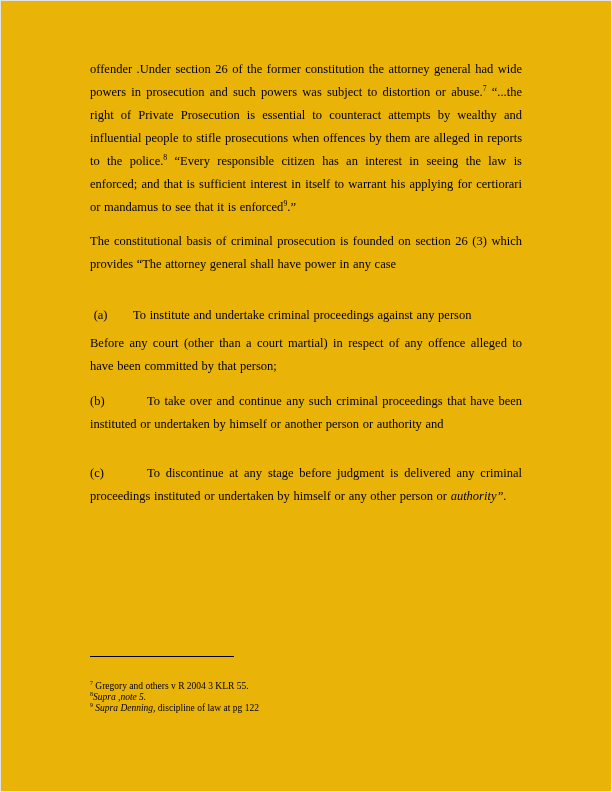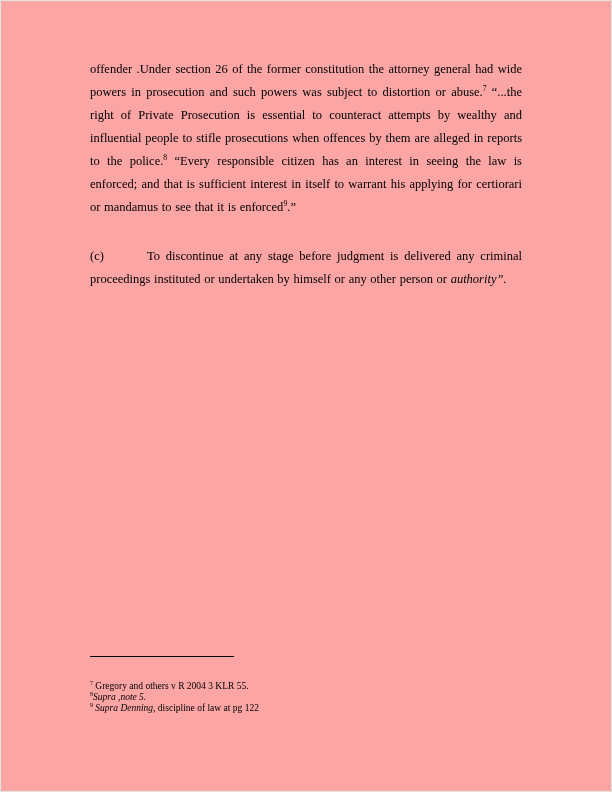--- a/index.html
+++ b/index.html
@@ -2,21 +2,21 @@
 <html><head>
 <meta charset="utf-8">
 <style>
   * { box-sizing: border-box; }
   html, body { margin: 0; padding: 0; background: #ffffff; }
 
   .page {
     width: 612px;
     height: 792px;
     position: relative;
-    background: #fca5a5;
+    background: #eab308;
     color: #000000;
     font-family: "Liberation Serif", "DejaVu Serif", serif;
     overflow: hidden;
     outline: 1px solid #e3e3e3;
     outline-offset: -1px;
   }
 
   .content {
     position: absolute;
     left: 90px;
@@ -72,23 +72,27 @@
 </style>
 </head>
 <body>
 
 <div class="page">
 
   <div class="content">
     <p class="para b-intro"><span>offender .Under section 26 of the former constitution the attorney general had wide powers in prosecution and such powers was subject to distortion or abuse.</span><sup>7</sup><span> “...the right of Private Prosecution is essential to counteract attempts by wealthy and influential people to stifle prosecutions when offences by them are alleged in reports to the police.</span><sup>8</sup><span> “Every responsible citizen has an interest in seeing the law is enforced; and that is sufficient interest in itself to warrant his applying for certiorari or mandamus to see that it is enforced</span><sup>9</sup><span>.”</span></p>
 
 
+    <p class="para b-basis"><span>The constitutional basis of criminal prosecution is founded on section 26 (3) which provides “The attorney general shall have power in any case</span></p>
 
+    <p class="para b-item-a"><span style="display: inline-block; width: 43px;">&nbsp;(a)</span><span>To institute and undertake criminal proceedings against any person</span></p>
 
+    <p class="para b-court"><span>Before any court (other than a court martial) in respect of any offence alleged to have been committed by that person;</span></p>
 
+    <p class="para b-item-b"><span style="display: inline-block; width: 57px;">(b)</span><span>To take over and continue any such criminal proceedings that have been instituted or undertaken by himself or another person or authority and</span></p>
 
     <p class="para b-item-c"><span style="display: inline-block; width: 57px;">(c)</span><span>To discontinue at any stage before judgment is delivered any criminal proceedings instituted or undertaken by himself or any other person or </span><span class="it">authority”.</span></p>
   </div>
 
   <div class="footnotes">
     <div class="fn-rule"></div>
 
     <p class="footnote"><sup>7</sup><span> Gregory and others v R 2004 3 KLR 55.</span></p>
 
     <p class="footnote"><sup>8</sup><span class="it">Supra ,note 5.</span></p>

